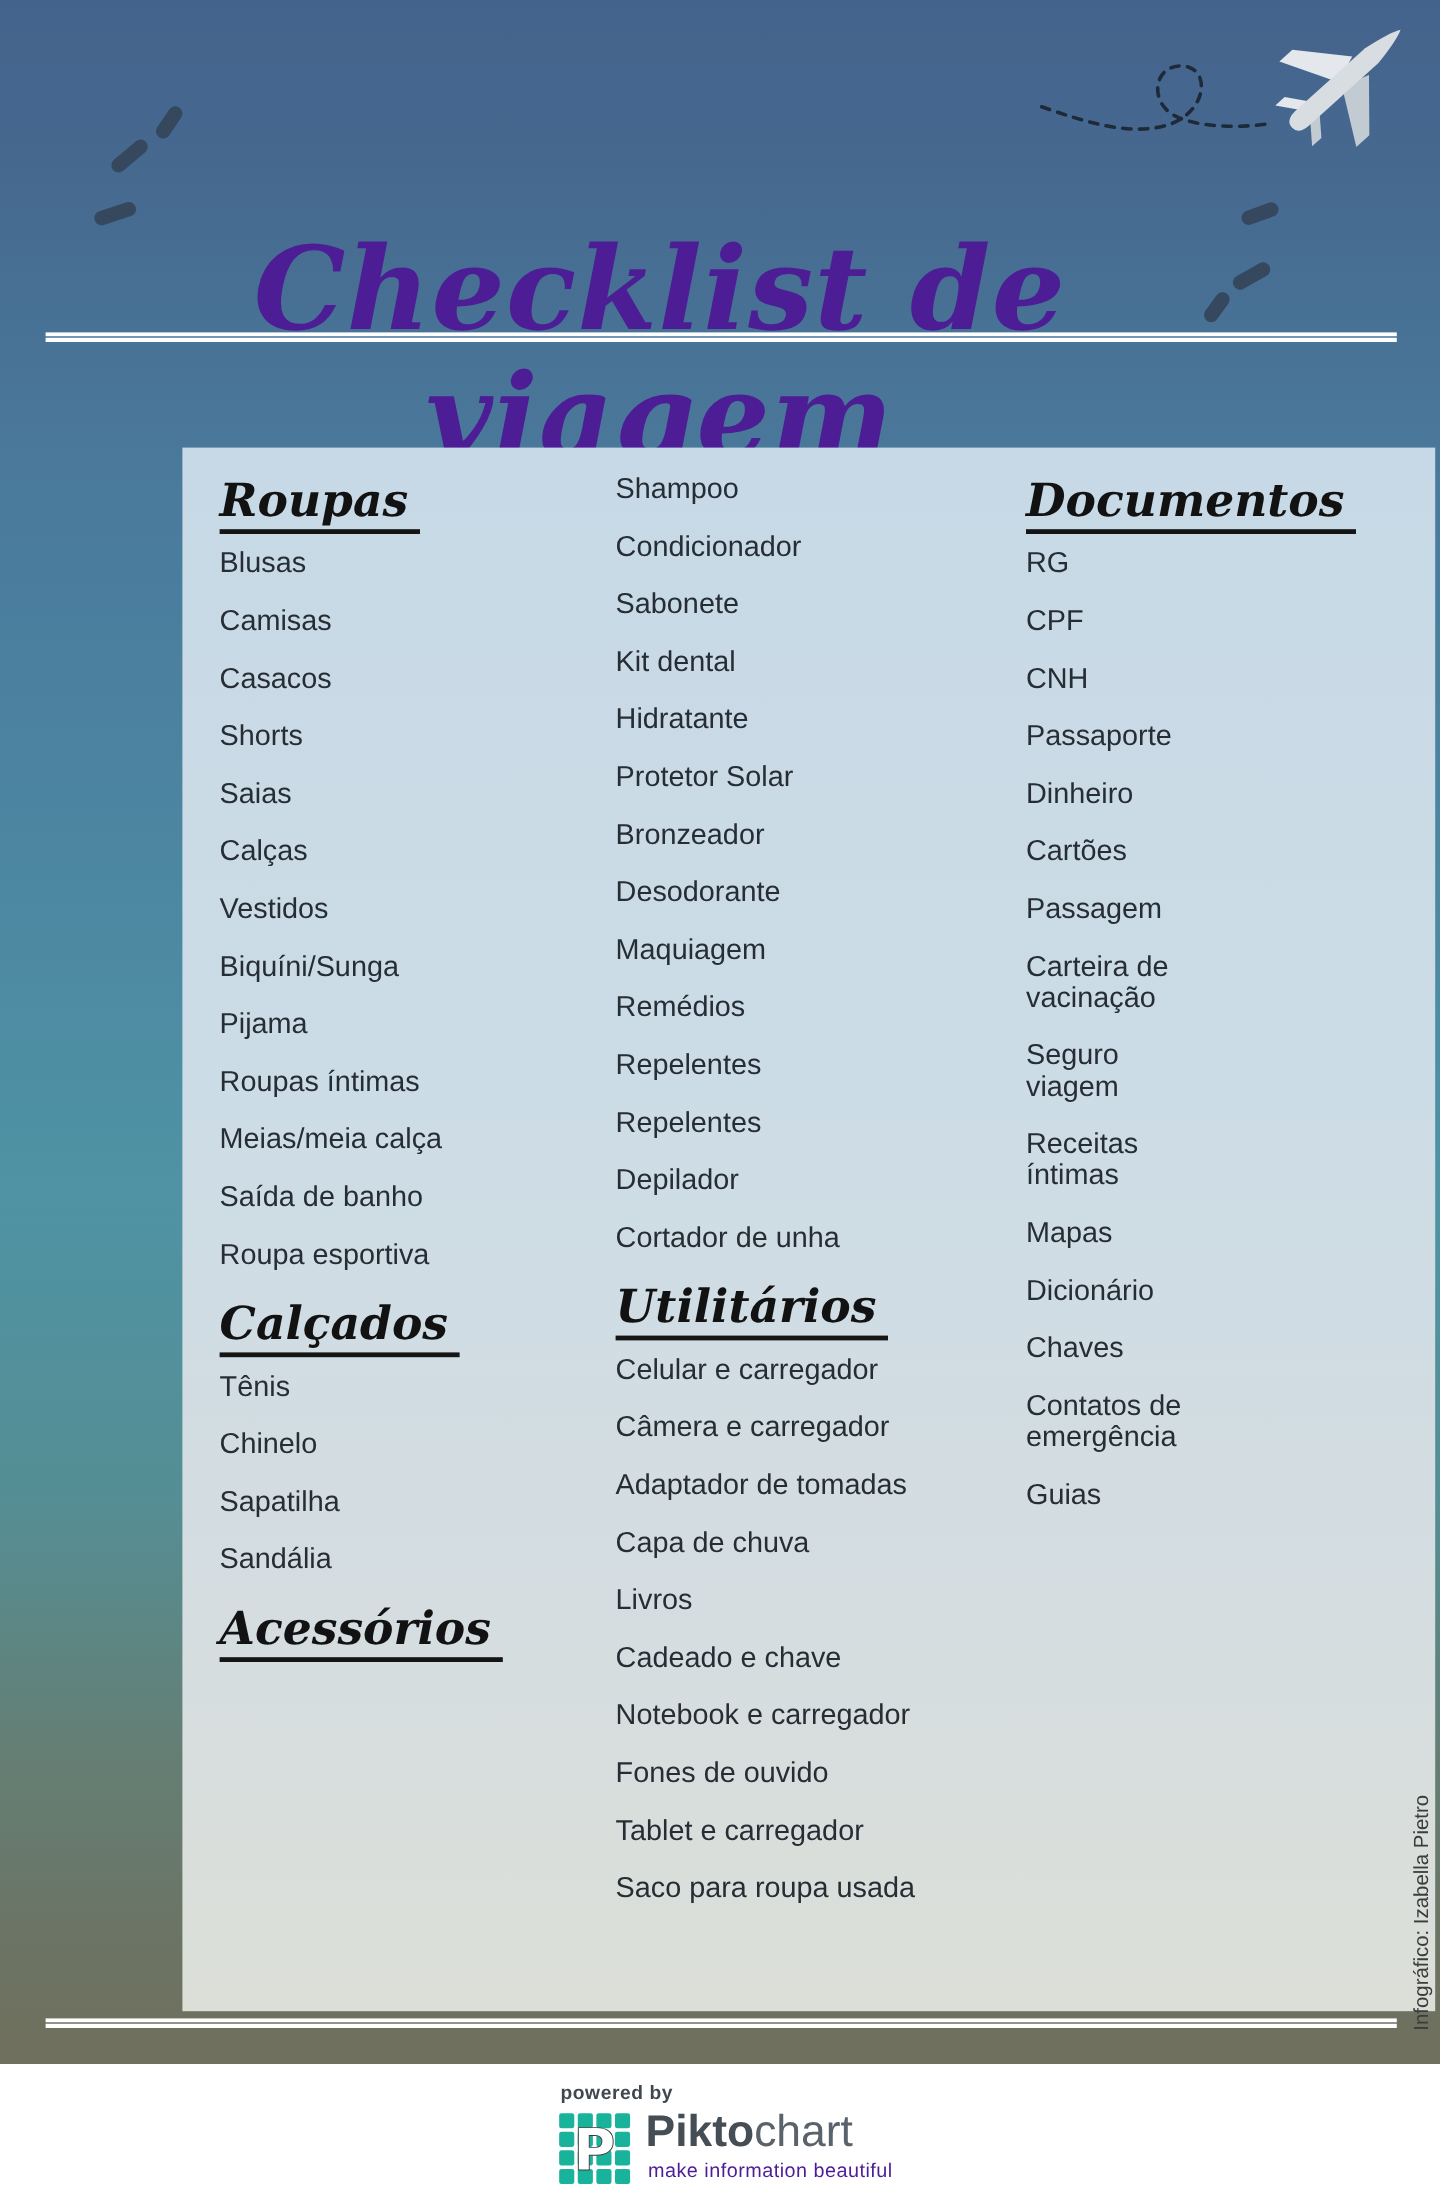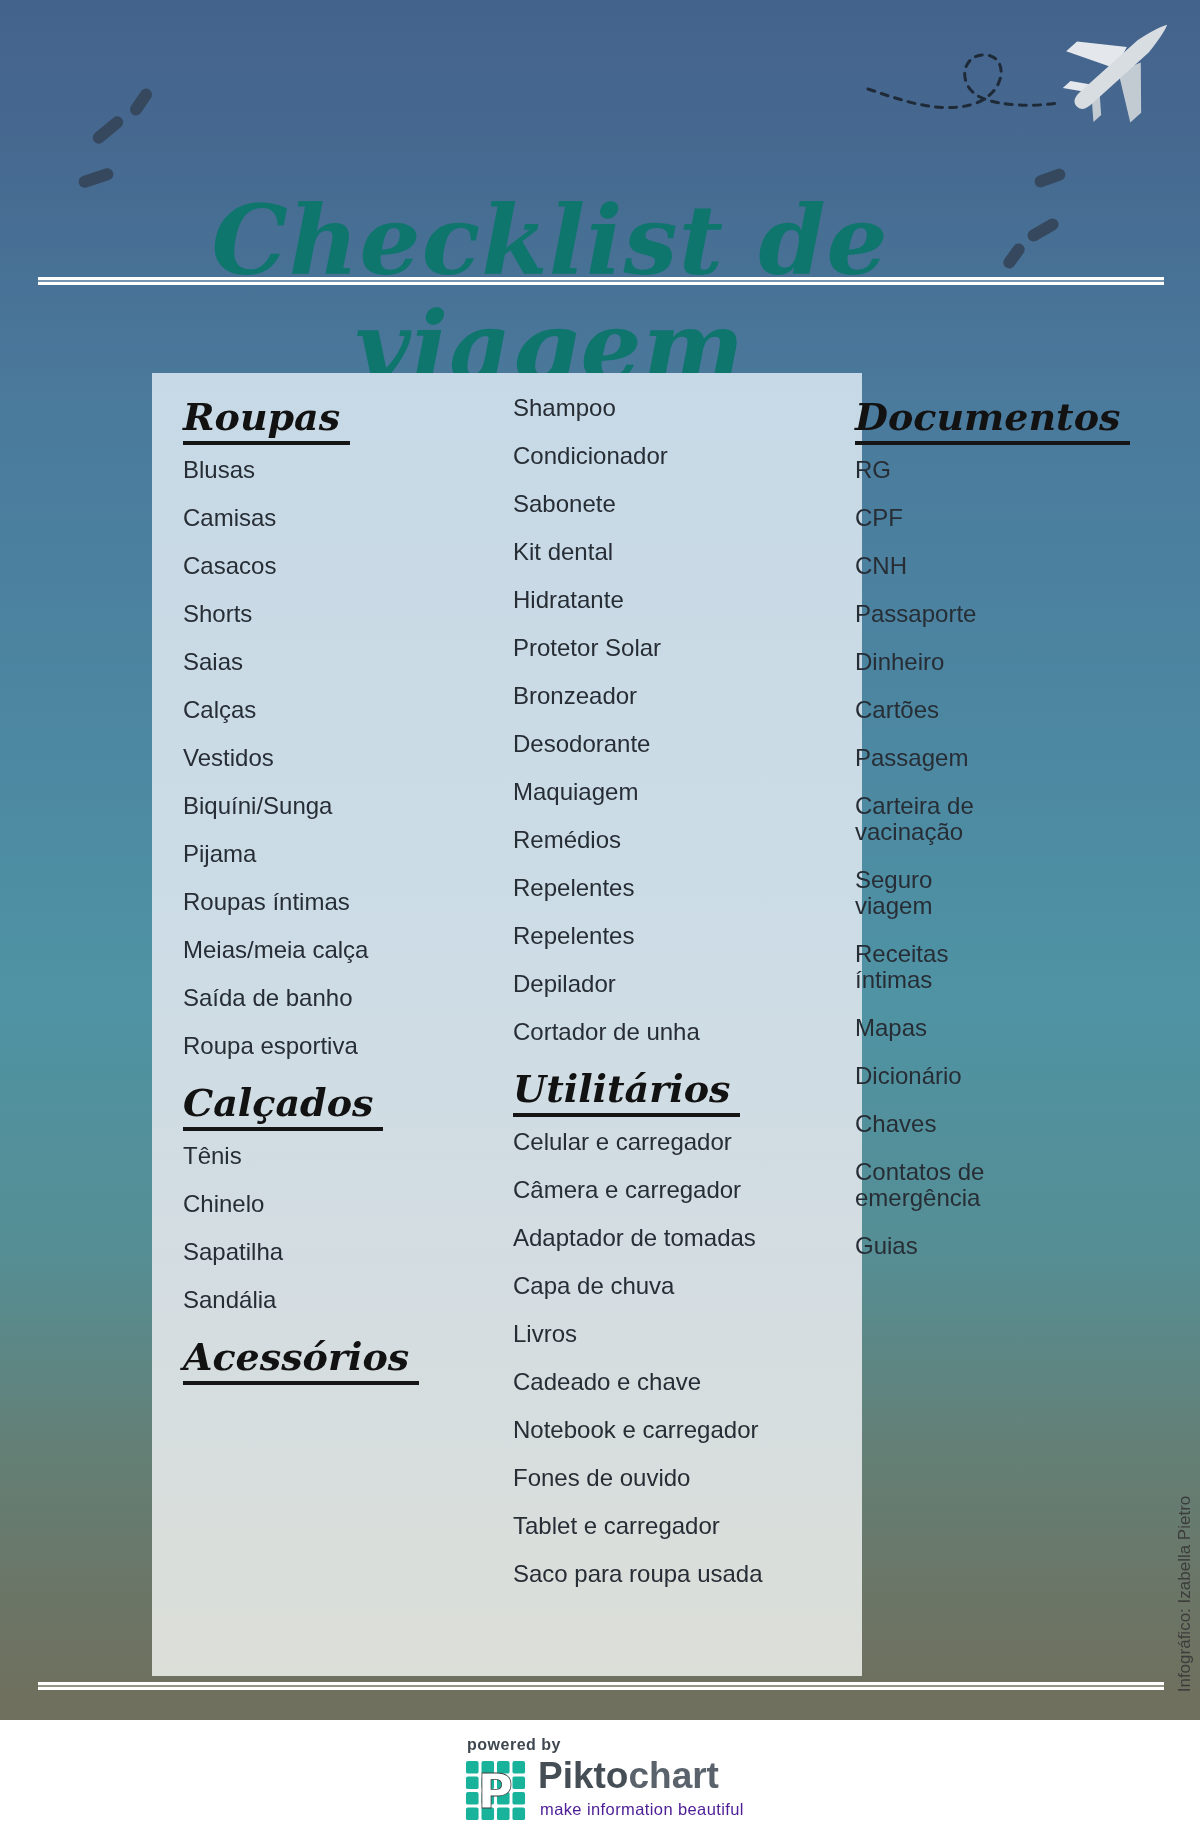--- a/index.html
+++ b/index.html
@@ -9,42 +9,42 @@
     overflow:hidden;
     font-family:"Liberation Sans",sans-serif;
     background:linear-gradient(180deg,
       #44638c 0%, #466990 8%, #4a7a9c 22%, #4c86a1 38%,
       #4f93a4 54%, #558e94 68%, #647f75 79%, #6b7566 87%,
       #6f705e 92%, #6f705e 100%);
   }
   
   .title{
     position:absolute;left:35px;top:124px;width:1030px;
-    text-align:center;color:#0f766e;
+    text-align:center;color:#4c1d95;
     font-family:"DejaVu Serif",serif;font-style:italic;font-weight:bold;
     font-size:96px;line-height:1.1;letter-spacing:1px;
   }
   .dash{position:absolute;background:#35485e;border-radius:7px;height:12px;}
   .d1{left:126px;top:96px;width:30px;transform:rotate(-56deg);}
   .d2{left:90px;top:124px;width:36px;transform:rotate(-40deg);}
   .d3{left:78px;top:172px;width:36px;transform:rotate(-18deg);}
   .d4{left:1034px;top:172px;width:32px;transform:rotate(-20deg);}
   .d5{left:1026px;top:224px;width:34px;transform:rotate(-30deg);}
   .d6{left:1000px;top:250px;width:28px;transform:rotate(-54deg);}
   .plane{position:absolute;left:1048px;top:2px;width:150px;height:125px;}
   .trail{position:absolute;left:858px;top:45px;width:232px;height:92px;}
   .rule{
     position:absolute;left:38px;width:1126px;height:8px;
     background:linear-gradient(180deg,#ffffff 0 38%,rgba(255,255,255,.25) 38% 58%,#ffffff 58% 100%);
   }
   .rule.top{top:277px;}
   .rule.bottom{top:1682px;}
   
   .panel{
-    position:absolute;left:152px;top:373px;width:710px;height:1303px;
+    position:absolute;left:152px;top:373px;width:1044px;height:1303px;
     background:linear-gradient(180deg,#c7d9e6 0%,#ccdce6 40%,#d5dde0 75%,#dcdfd8 100%);
   }
   .col{position:absolute;top:22px;}
   .col1{left:31px;width:300px;}
   .col2{left:361px;width:310px;}
   .col3{left:703px;width:145px;}
   .sec-header{
     height:46px;margin:0 0 16px 0;
     font-family:"DejaVu Serif",serif;font-style:italic;font-weight:bold;
     font-size:38px;line-height:44px;color:#121212;white-space:nowrap;
@@ -70,21 +70,21 @@
   .powered{
     position:absolute;left:0;top:16px;width:1028px;text-align:center;
     font-weight:bold;font-size:16px;color:#3f4850;letter-spacing:.5px;
   }
   .brand-icon{position:absolute;left:465px;top:40px;width:62px;height:62px;}
   .brand-text{
     position:absolute;left:538px;top:36px;
     font-size:37px;line-height:40px;color:#49525a;white-space:nowrap;
   }
   .brand-text .bold{font-weight:bold;color:#454d55;}
-  .brand-text .light{font-weight:bold;color:#5a636b;}
+  .brand-text .light{font-weight:normal;color:#5a636b;}
   .tagline{
     position:absolute;left:540px;top:80px;
     font-size:16.5px;color:#4c1d95;letter-spacing:.4px;white-space:nowrap;
   }
 </style>
 </head>
 <body>
 
 <div class="dash d1"></div>
 <div class="dash d2"></div>

